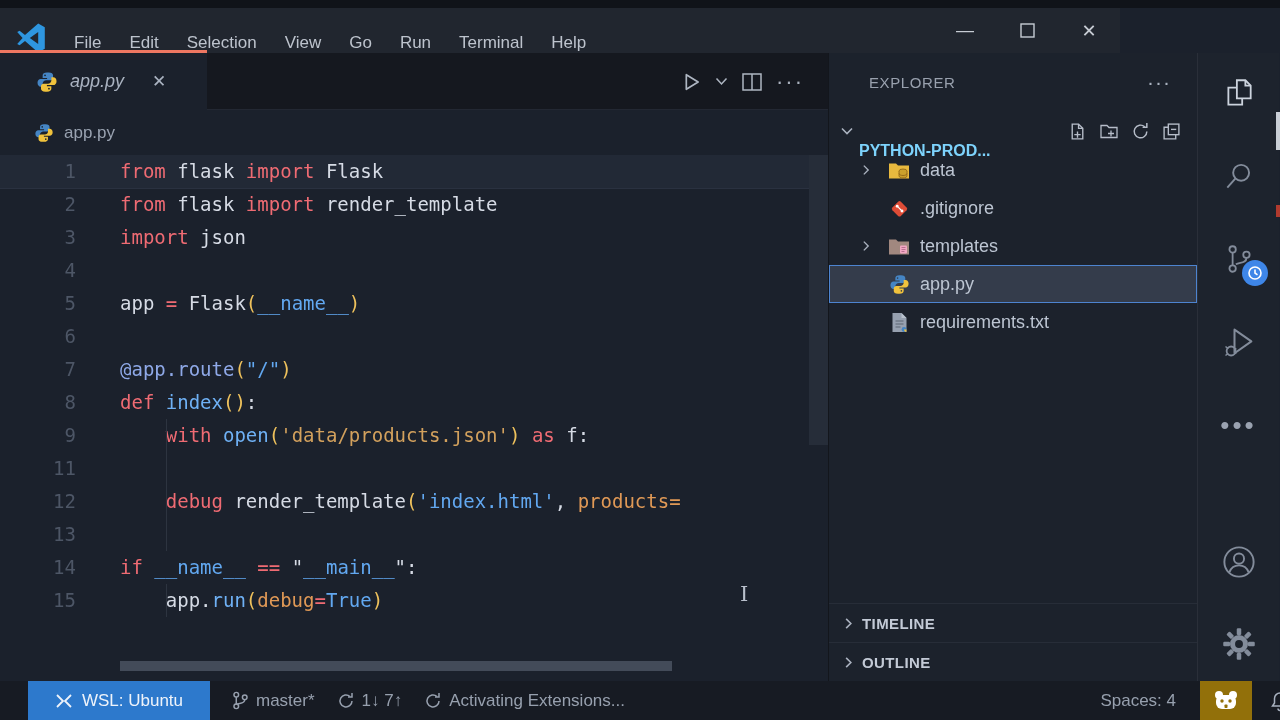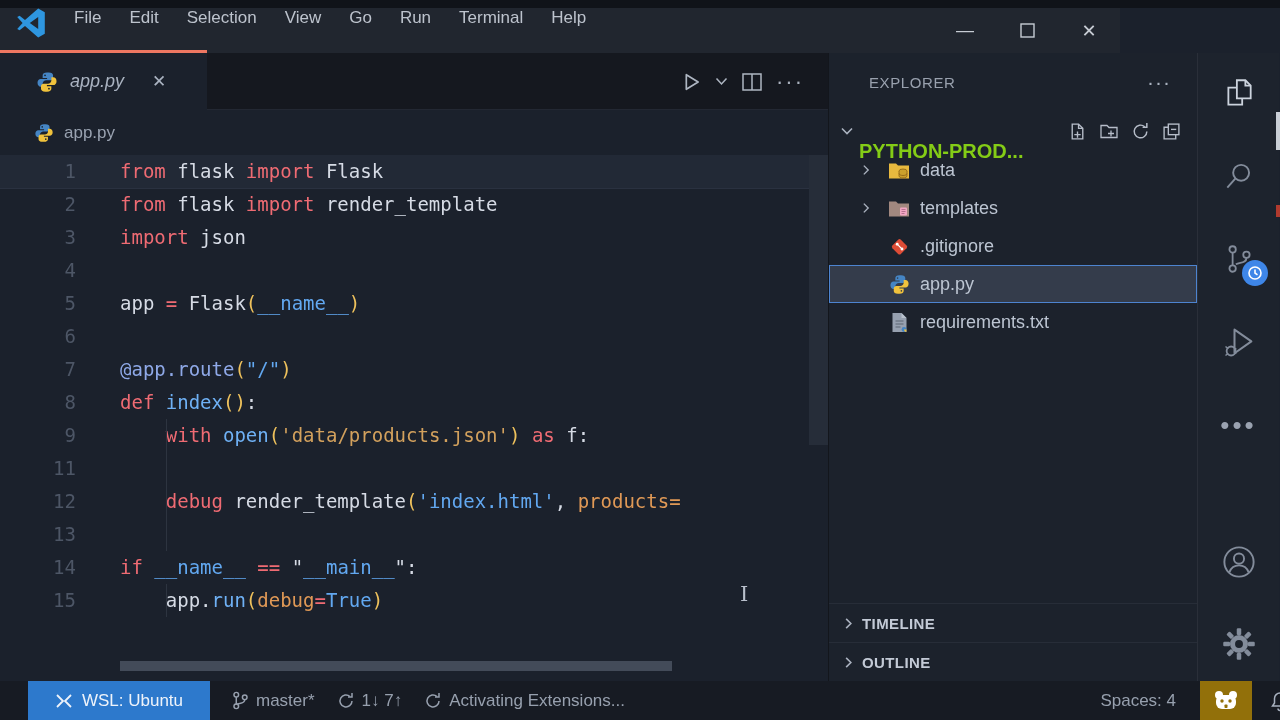--- a/index.html
+++ b/index.html
@@ -2,21 +2,21 @@
 <html><head>
 <meta charset="utf-8">
 <style>
   html,body{margin:0;padding:0;background:#000;}
   .window{position:relative;width:1280px;height:720px;overflow:hidden;
     font-family:"Liberation Sans",sans-serif;background:#1b212c;color:#c2c7d0;
     -webkit-font-smoothing:antialiased;}
   
   .top-strip{position:absolute;left:0;top:0;width:1280px;height:8px;background:#101319;}
   .titlebar{position:absolute;left:0;top:8px;width:1120px;height:45px;background:#21262f;
-    display:flex;align-items:flex-start;}
+    display:flex;align-items:flex-end;}
   .vscode-logo{width:30px;height:30px;margin:0 14px 0 16px;flex:none;}
   .menus{display:flex;align-items:center;font-size:17px;color:#bdc3cd;}
   .menu-item{padding:0 14px;cursor:default;}
   .win-title{position:absolute;left:790px;top:0;height:45px;line-height:45px;
     font-size:17px;color:#8d939e;margin-top:40px;}
   .win-controls{position:absolute;right:0;top:0;height:45px;display:flex;}
   .win-btn{width:62px;height:45px;display:flex;align-items:center;justify-content:center;
     color:#c7ccd4;font-size:18px;}
   .win-btn svg{display:block;}
   
@@ -49,21 +49,21 @@
   .hscroll{position:absolute;left:120px;bottom:10px;width:552px;height:10px;background:#434b59;}
   .ibeam{position:absolute;left:740px;top:429px;color:#b9c0cc;
     font-family:"DejaVu Serif",serif;font-size:21px;line-height:21px;}
   
   .sidebar{width:369px;height:100%;background:#1c222c;border-left:1px solid #13161c;
     box-sizing:border-box;display:flex;flex-direction:column;flex:none;}
   .sb-header{height:58px;display:flex;align-items:center;padding:0 26px 0 40px;flex:none;}
   .sb-title{font-size:15px;letter-spacing:.6px;color:#99a1ae;flex:1;}
   .sb-more{font-size:21px;color:#aab2bf;letter-spacing:1px;}
   .section-row{height:40px;display:flex;align-items:center;padding:0 16px 0 10px;flex:none;}
-  .section-name{font-weight:bold;font-size:20px;color:#84cc16;margin-left:4px;flex:1;
+  .section-name{font-weight:bold;font-size:16px;color:#7dd3fc;margin-left:4px;flex:1;
     white-space:nowrap;overflow:hidden;margin-top:40px;}
   .section-actions{display:flex;gap:12px;align-items:center;color:#b6bdc9;}
   .tree{flex:none;}
   .tree-row{height:38px;display:flex;align-items:center;padding-left:30px;box-sizing:border-box;}
   .tree-row.selected{background:#343c4b;box-shadow:inset 0 0 0 1px #4d84d0;}
   .chev-slot{width:28px;flex:none;color:#aab2bf;display:flex;align-items:center;}
   .tree-icon{width:24px;height:22px;flex:none;display:flex;align-items:center;justify-content:center;}
   .tree-label{font-size:18px;color:#bcc5d2;margin-left:9px;}
   .sb-bottom{margin-top:auto;}
   .collapse-row{height:38px;display:flex;align-items:center;padding-left:12px;
@@ -274,45 +274,45 @@
               <svg width="22" height="19" viewBox="0 0 22 18">
                 <path d="M1 2h7l2 2h11v13H1z" fill="#e8b93e"></path>
                 <ellipse cx="15" cy="9.5" rx="4" ry="2" fill="#caa02c" stroke="#8a5f14" stroke-width="0.8"></ellipse>
                 <path d="M11 9.5v5c0 1.1 1.8 2 4 2s4-.9 4-2v-5" fill="#caa02c" stroke="#8a5f14" stroke-width="0.8"></path>
                 <path d="M11 12c0 1.1 1.8 2 4 2s4-.9 4-2" fill="none" stroke="#8a5f14" stroke-width="0.8"></path>
               </svg>
             </span>
           <span class="tree-label">data</span>
         </div>
         <div class="tree-row">
-          <span class="chev-slot">
-              <svg width="14" height="14" viewBox="0 0 16 16">
-                <polyline points="5.5,3 10.5,8 5.5,13" fill="none" stroke="#aab2bf" stroke-width="1.6"></polyline>
-              </svg>
-            </span>
-          <span class="tree-icon">
-              <svg width="22" height="19" viewBox="0 0 22 18">
-                <path d="M1 2h7l2 2h11v13H1z" fill="#a1887f"></path>
-                <rect x="12" y="8" width="7" height="8" rx="1" fill="#f2a7c3"></rect>
-                <path d="M13.5 10h4 M13.5 12h4 M13.5 14h3" stroke="#b26a8a" stroke-width="0.9"></path>
-              </svg>
-            </span>
-          <span class="tree-label">templates</span>
-        </div>
-        <div class="tree-row">
           <span class="chev-slot"></span>
           <span class="tree-icon">
               <svg width="21" height="21" viewBox="0 0 22 22">
                 <rect x="5" y="5" width="12.5" height="12.5" rx="2" transform="rotate(45 11 11)" fill="#de4c36"></rect>
                 <circle cx="8.6" cy="8.6" r="1.5" fill="#fff"></circle>
                 <circle cx="13.6" cy="13.6" r="1.5" fill="#fff"></circle>
                 <path d="M9.6 9.6l3 3" stroke="#fff" stroke-width="1.2"></path>
               </svg>
             </span>
           <span class="tree-label">.gitignore</span>
+        </div>
+        <div class="tree-row">
+          <span class="chev-slot">
+              <svg width="14" height="14" viewBox="0 0 16 16">
+                <polyline points="5.5,3 10.5,8 5.5,13" fill="none" stroke="#aab2bf" stroke-width="1.6"></polyline>
+              </svg>
+            </span>
+          <span class="tree-icon">
+              <svg width="22" height="19" viewBox="0 0 22 18">
+                <path d="M1 2h7l2 2h11v13H1z" fill="#a1887f"></path>
+                <rect x="12" y="8" width="7" height="8" rx="1" fill="#f2a7c3"></rect>
+                <path d="M13.5 10h4 M13.5 12h4 M13.5 14h3" stroke="#b26a8a" stroke-width="0.9"></path>
+              </svg>
+            </span>
+          <span class="tree-label">templates</span>
         </div>
         <div class="tree-row selected">
           <span class="chev-slot"></span>
           <span class="tree-icon">
               <svg width="21" height="21" viewBox="0 0 48 48">
             <path fill="#4585c4" d="M24 3c-6.5 0-9.5 2.7-9.5 6.2V15h9.7v2.2H10.3c-3.8 0-7 3.2-7 8.5s3.2 8.5 7 8.5h4.2v-6.4c0-4.2 3.6-7.4 7.8-7.4h9.2c3.2 0 5.7-2.6 5.7-5.8V9.2C37.2 5.7 34.2 3 27.7 3H24zm-4.3 4.4a1.9 1.9 0 110 3.8 1.9 1.9 0 010-3.8z"></path>
             <path fill="#f0c23c" d="M24 45c6.5 0 9.5-2.7 9.5-6.2V33h-9.7v-2.2h14c3.8 0 7-3.2 7-8.5s-3.2-8.5-7-8.5h-4.2v6.4c0 4.2-3.6 7.4-7.8 7.4h-9.2c-3.2 0-5.7 2.6-5.7 5.8v5.4c0 3.5 3 6.2 9.5 6.2H24zm4.3-4.4a1.9 1.9 0 110-3.8 1.9 1.9 0 010 3.8z"></path>
           </svg>
             </span>
           <span class="tree-label">app.py</span>

